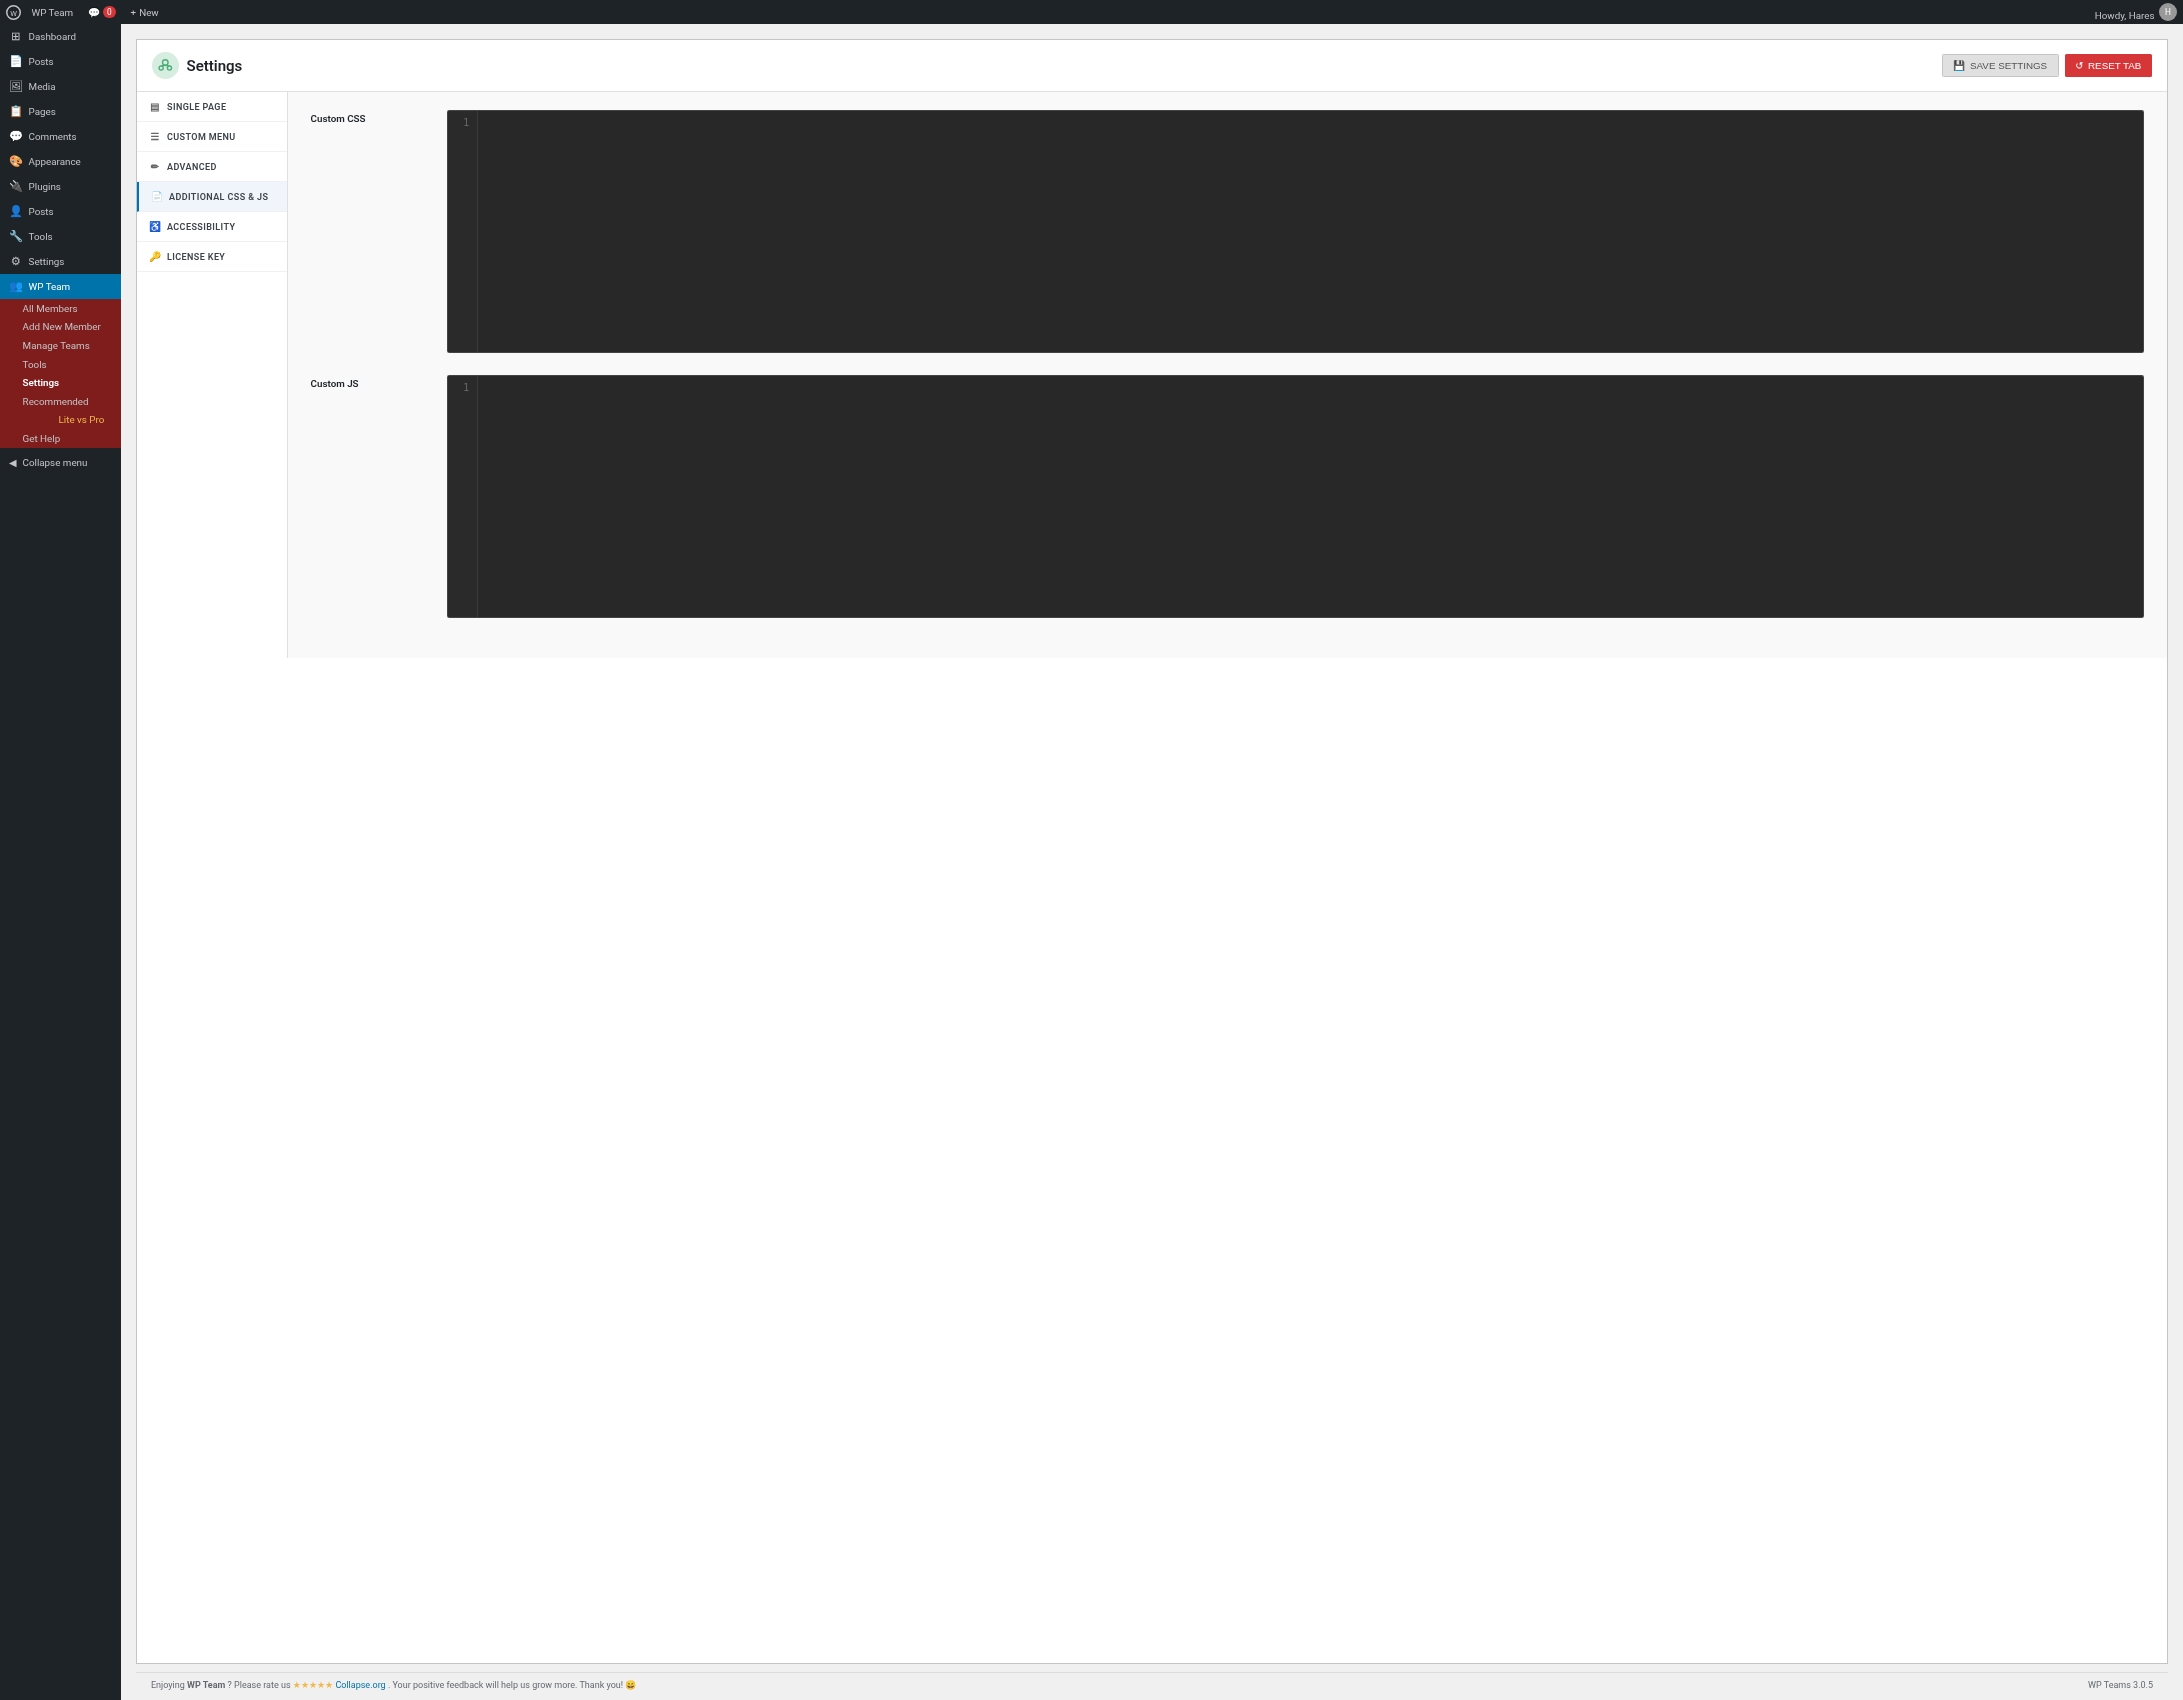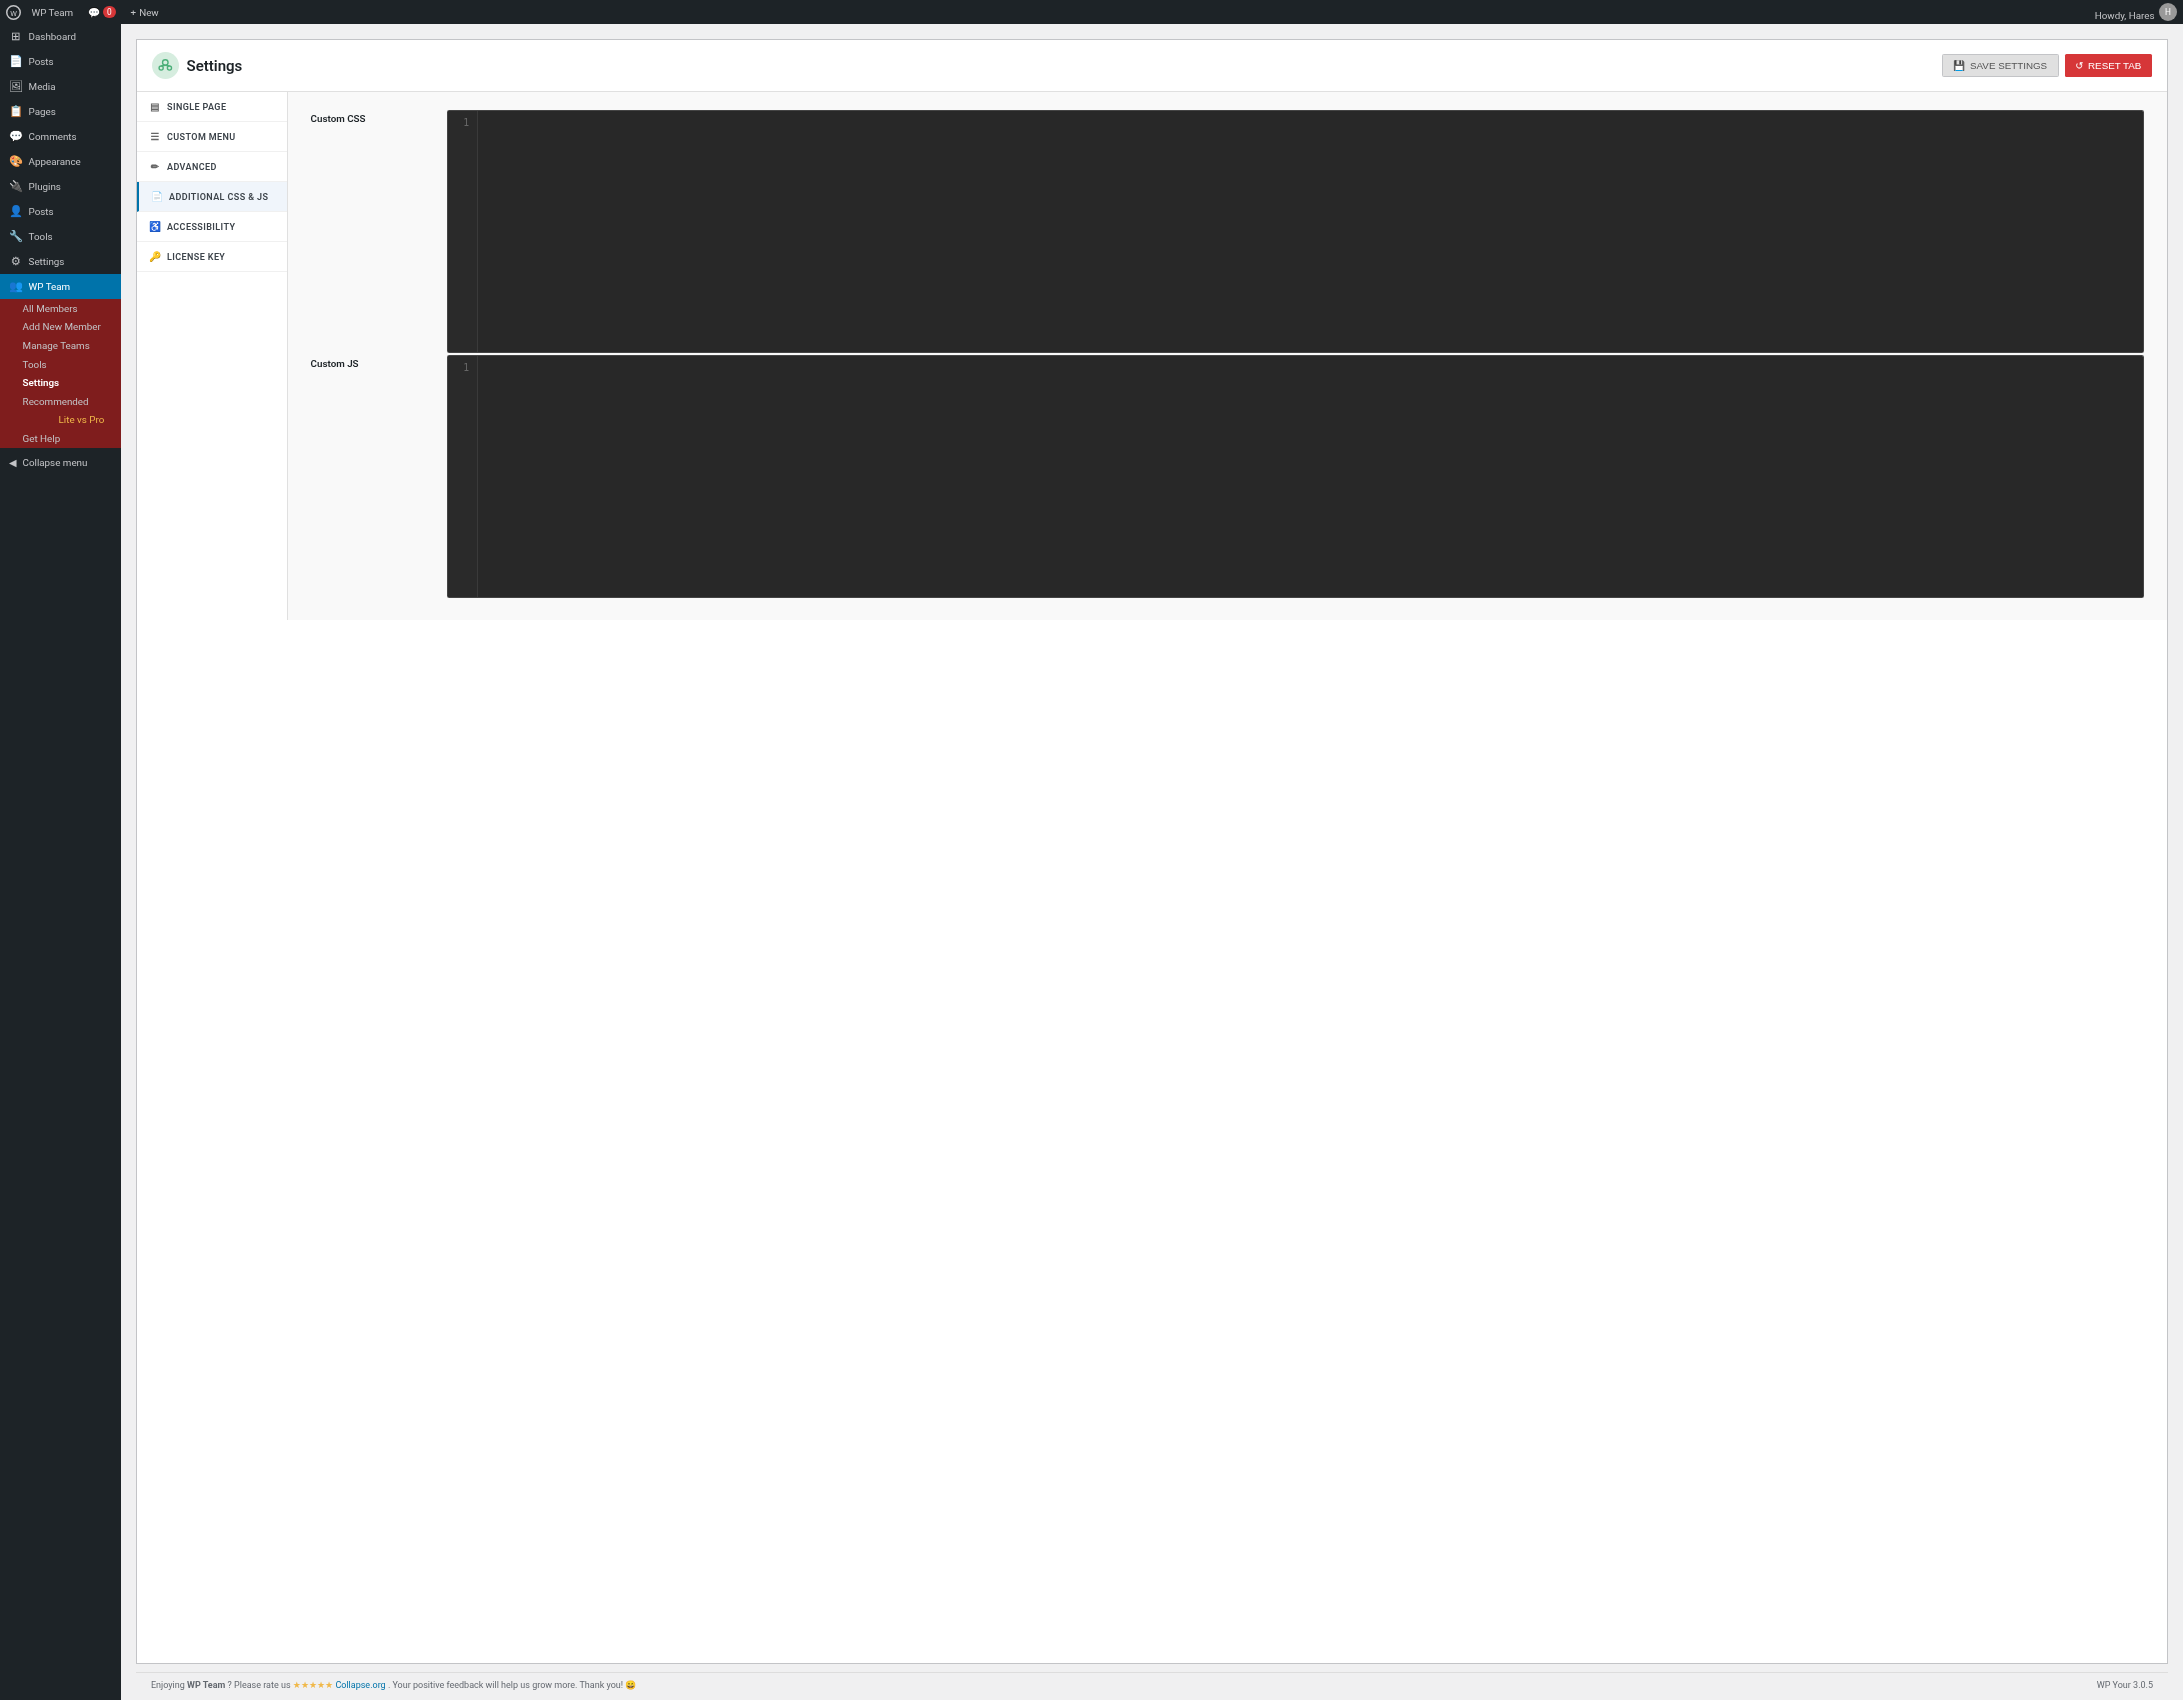--- a/index.html
+++ b/index.html
@@ -193,21 +193,21 @@
 
     
     .settings-main {
       flex: 1;
       padding: 18px 22.6px;
       background: #f9f9f9;
     }
     .settings-section-row {
       display: flex;
       gap: 15px;
-      margin-bottom: 2px;
+      margin-bottom: 22px;
     }
     .settings-label {
       width: 121px;
       flex-shrink: 0;
       font-size: 9.8px;
       font-weight: 600;
       color: #1d2327;
       padding-top: 3px;
     }
     .code-editor-container {
@@ -436,18 +436,18 @@
     <div id="wpfooter">
       <div class="footer-left">
         <span>Enjoying </span>
         <strong>WP Team</strong>
         <span>? Please rate us </span>
         <span style="color:#f0b849;">★★★★★</span>
         <a href="#">Collapse.org</a>
         <span>. Your positive feedback will help us grow more. Thank you! 😄</span>
       </div>
       <div class="footer-right">
-        <span>WP Your 3.0.5</span>
+        <span>WP Teams 3.0.5</span>
       </div>
     </div>
   </div>
 </div>
 
 
 </body></html>

